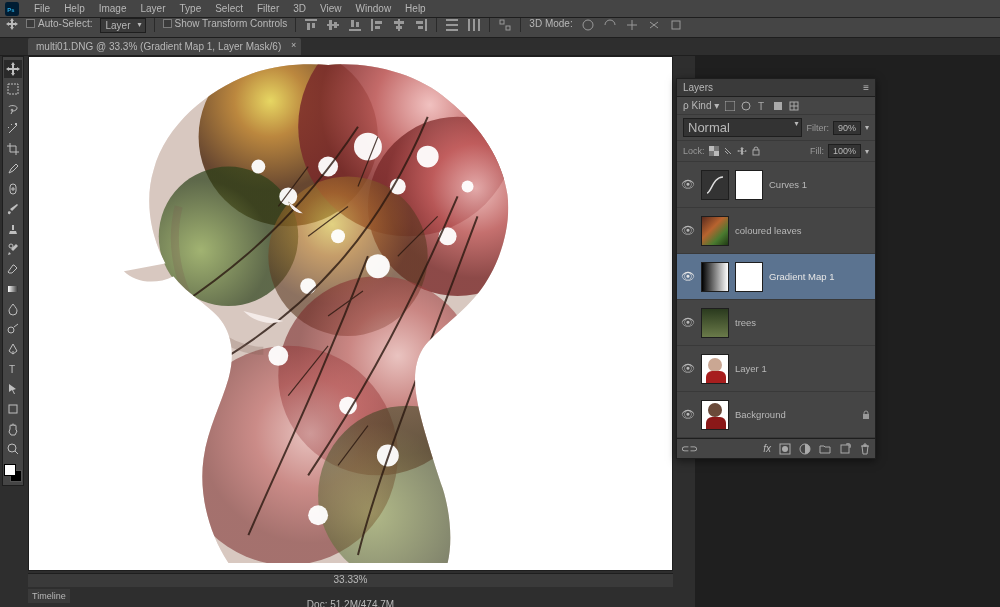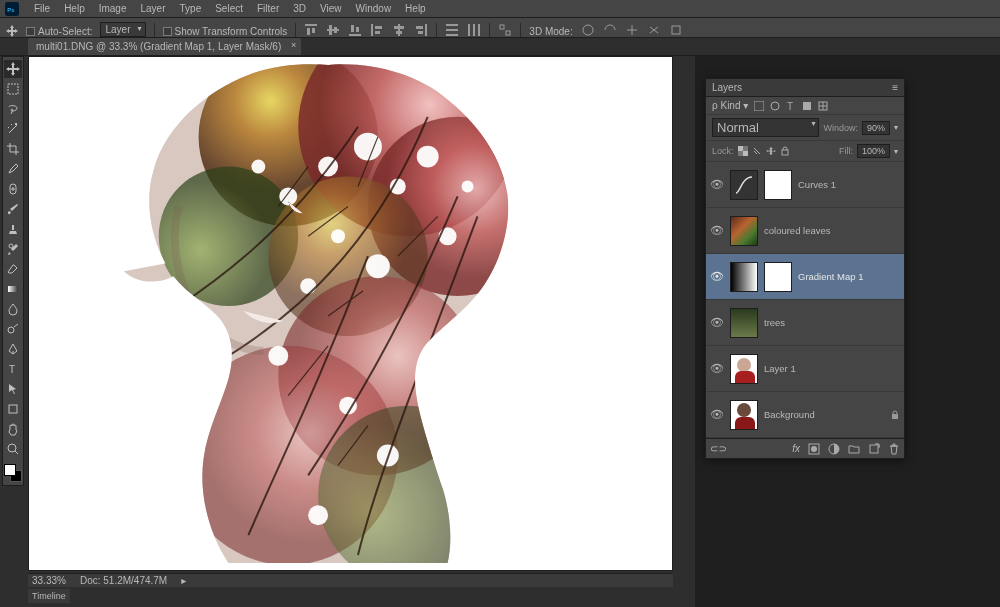--- a/index.html
+++ b/index.html
@@ -5,21 +5,21 @@
 * { margin:0; padding:0; box-sizing:border-box; font-family:Tahoma,Arial,sans-serif; font-size:10px; color:#b8b8b8; user-select:none; }
 body { background:#2e2e2e; width:1000px; height:607px; overflow:hidden; position:relative; }
 
 
 .menubar { height:18px; background:#454545; display:flex; align-items:center; padding-left:4px; gap:2px; border-bottom:1px solid #1e1e1e; }
 .app-logo { width:16px; height:14px; display:flex; align-items:center; justify-content:center; margin-right:6px; }
 .app-logo svg{width:14px;height:14px}
 .menu-item { padding:2px 6px; cursor:default; }
 
 
-.optbar { height:20px; background:#454545; display:flex; align-items:flex-end; padding-left:6px; gap:8px; border-bottom:1px solid #1e1e1e; }
+.optbar { height:20px; background:#454545; display:flex; align-items:flex-start; padding-left:6px; gap:8px; border-bottom:1px solid #1e1e1e; }
 .move-ico{width:12px;height:12px;display:inline-block}
 .chk{width:9px;height:9px;border:1px solid #7a7a7a;background:#3a3a3a;display:inline-block;margin-right:3px;position:relative;top:1px}
 .drop{background:#3a3a3a;border:1px solid #1e1e1e;padding:1px 14px 1px 4px;position:relative}
 .drop:after{content:"▾";position:absolute;right:3px;top:1px;font-size:8px}
 .optsep{width:1px;height:14px;background:#2a2a2a}
 .opticon{width:14px;height:14px;fill:#999}
 
 
 .tabbar { height:18px; background:#2e2e2e; display:flex; align-items:flex-end; padding-left:28px; border-bottom:1px solid #1e1e1e;}
 .doctab { background:#454545; padding:3px 20px 3px 8px; font-size:9px; position:relative; border-top-left-radius:2px;border-top-right-radius:2px;}
@@ -32,30 +32,30 @@
 .tool svg{width:14px;height:14px;fill:#bfbfbf}
 .color-swatches{width:18px;height:18px;position:relative;margin-top:4px}
 .sw-fg{width:12px;height:12px;background:#fff;border:1px solid #000;position:absolute;left:0;top:0;z-index:2}
 .sw-bg{width:12px;height:12px;background:#000;border:1px solid #555;position:absolute;right:0;bottom:0}
 
 
 .canvas { position:absolute; left:28px; top:56px; width:645px; height:515px; background:#fff; border:1px solid #1e1e1e; overflow:hidden;}
 .art { width:100%; height:100%; }
 
 
-.status { position:absolute; left:28px; top:573px; width:645px; height:14px; background:#3a3a3a; display:flex; align-items:center; padding:0 4px; font-size:9px; gap:14px; border-top:1px solid #1e1e1e;}
+.status { position:absolute; left:28px; top:573px; width:645px; height:14px; background:#3a3a3a; display:flex; align-items:center; padding:0 4px; font-size:9px; gap:14px; border-top:1px solid #1e1e1e;flex-direction:column;}
 .status span+span:before{content:"";}
 
 .timeline {position:absolute;left:28px;top:589px;font-size:9px;padding:2px 4px;background:#3a3a3a}
 
 
 .rightfill{position:absolute;left:695px;top:56px;right:0;bottom:0;background:#1f1f1f}
 
 
-.panel { position:absolute; left:705px; top:78px; width:200px; background:#454545; border:1px solid #1e1e1e; box-shadow:0 2px 8px rgba(0,0,0,.5);}
+.panel { position:absolute; left:676px; top:78px; width:200px; background:#454545; border:1px solid #1e1e1e; box-shadow:0 2px 8px rgba(0,0,0,.5);}
 .panel-tab { height:18px; display:flex; align-items:center; padding:0 6px; background:#3a3a3a; border-bottom:1px solid #1e1e1e; justify-content:space-between;}
 .panel-menu{font-size:10px}
 .panel-row { display:flex; align-items:center; padding:3px 6px; gap:4px; border-bottom:1px solid #393939;}
 .panel-row .lbl{font-size:9px;color:#999}
 .field{background:#333;border:1px solid #1e1e1e;padding:1px 4px;font-size:9px;min-width:26px;text-align:center}
 .blend{flex:1;background:#333;border:1px solid #1e1e1e;padding:1px 4px;font-size:13px;position:relative}
 .blend:after{content:"▾";position:absolute;right:3px;top:0;font-size:8px}
 .filter-row{display:flex;align-items:center;gap:6px;padding:3px 6px;border-bottom:1px solid #393939}
 .kind-ico{width:10px;height:10px;fill:#aaa}
 .layers-list{max-height:320px}
@@ -398,21 +398,21 @@
     <svg class="kind-ico" viewBox="0 0 10 10">
         <rect x="1" y="1" width="8" height="8" fill="#aaa"></rect>
       </svg>
     <svg class="kind-ico" viewBox="0 0 10 10">
         <rect x="1" y="1" width="8" height="8" fill="none" stroke="#aaa"></rect>
         <path d="M1 5h8M5 1v8" stroke="#aaa"></path>
       </svg>
   </div>
   <div class="panel-row">
     <span class="blend">Normal</span>
-    <span class="lbl">Window:</span>
+    <span class="lbl">Filter:</span>
     <span class="field">90%</span>
     <span style="font-size:8px">▾</span>
   </div>
   <div class="panel-row">
     <span class="lbl">Lock:</span>
     <svg class="kind-ico" viewBox="0 0 10 10">
         <rect width="10" height="10" fill="#777"></rect>
         <rect width="5" height="5" fill="#bbb"></rect>
         <rect x="5" y="5" width="5" height="5" fill="#bbb"></rect>
       </svg>

